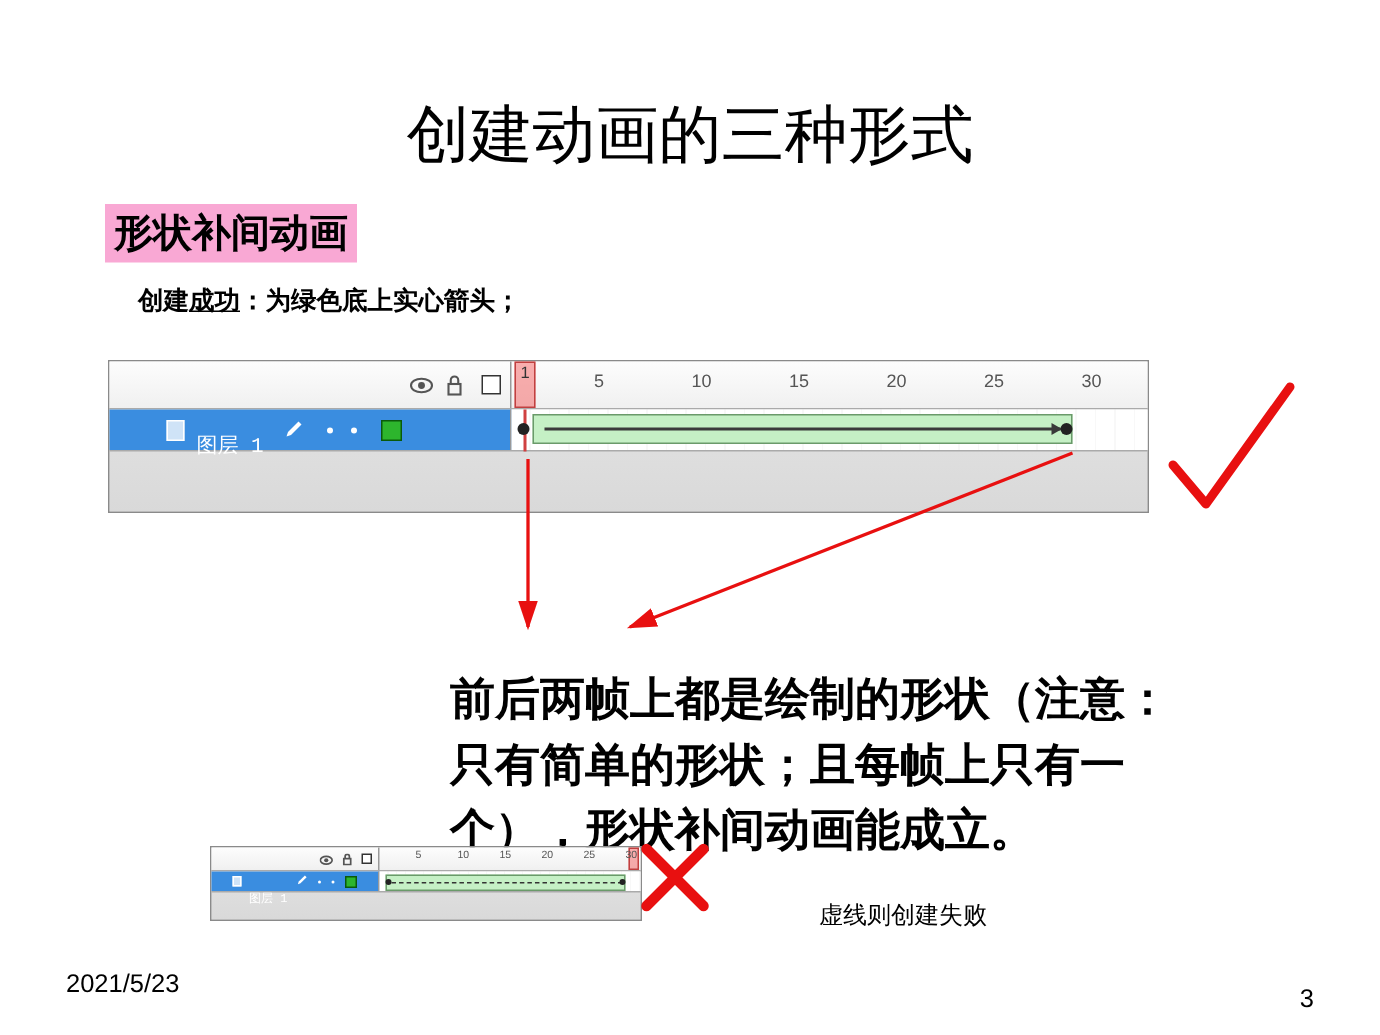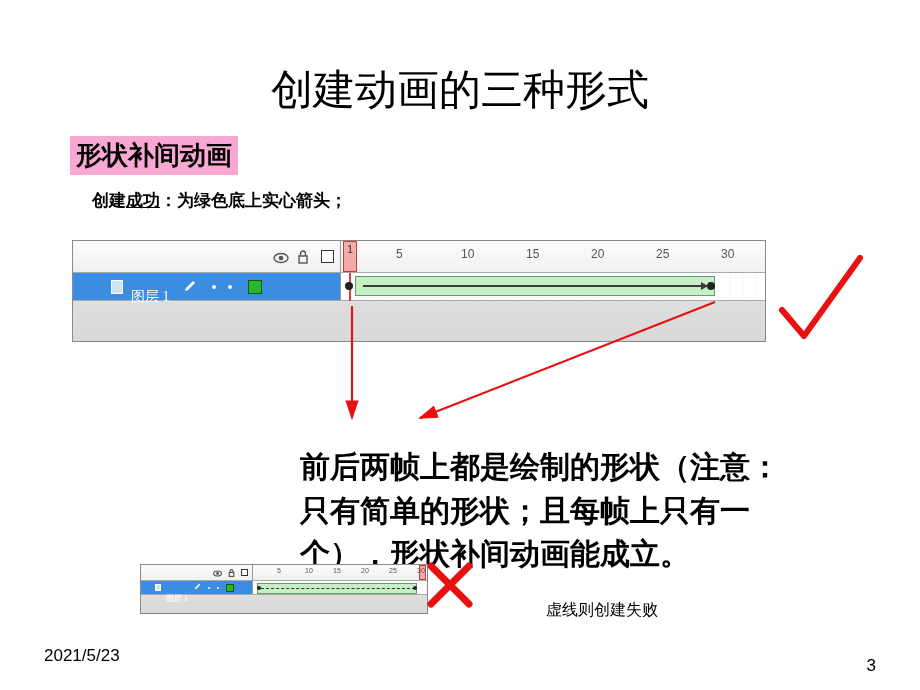--- a/index.html
+++ b/index.html
@@ -117,21 +117,21 @@
       gap: 6px;
       border-right: 1px solid #999;
       position: relative;
     }
     .layer-page-icon {
       width: 12px; height: 14px;
       background: #cfe3f7;
       border: 1px solid #fff;
       margin-right: 2px;
     }
-    .layer-name { font-family: Liberation Serif, serif; margin-top: 21px; }
+    .layer-name { font-family: Liberation Mono, monospace; margin-top: 21px; }
     .pencil-icon { color:#fff; margin-left:8px; }
     .layer-dots {
       display: flex;
       gap: 12px;
       margin-left: 10px;
     }
     .dot { width: 4px; height: 4px; background: #fff; border-radius: 50%; }
     .green-box {
       width: 14px; height: 14px;
       background: #2db52d;

